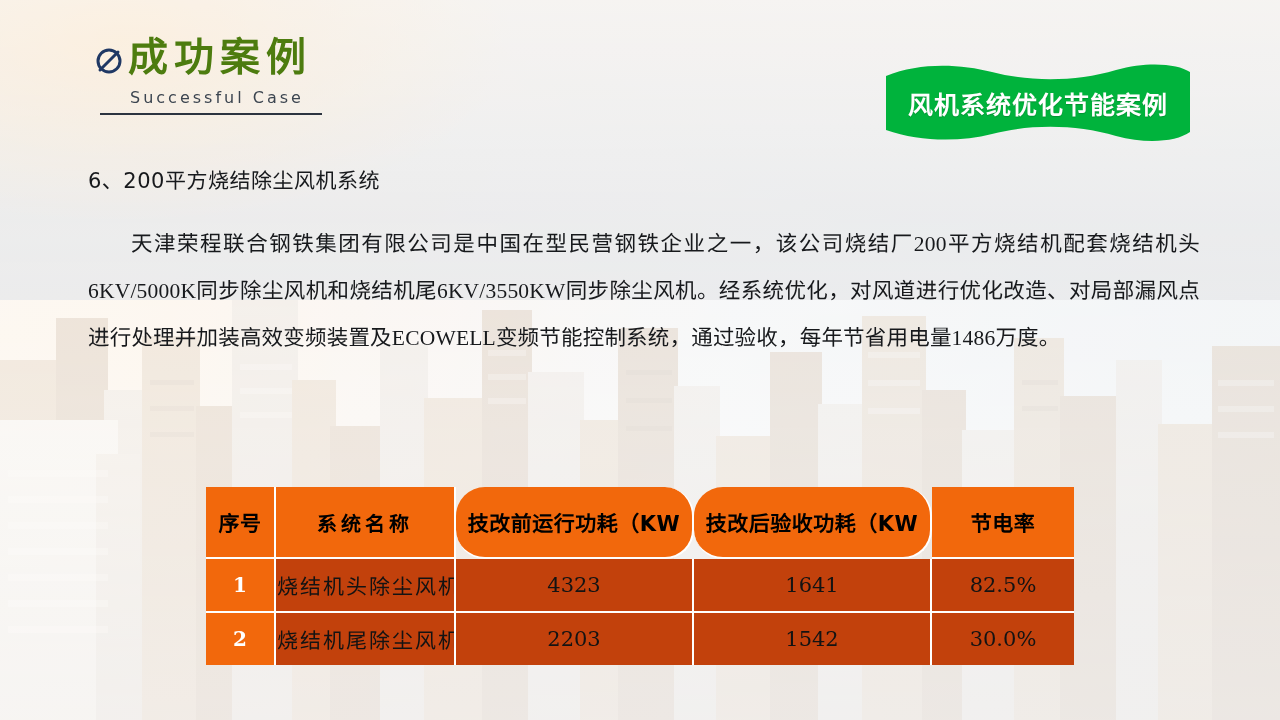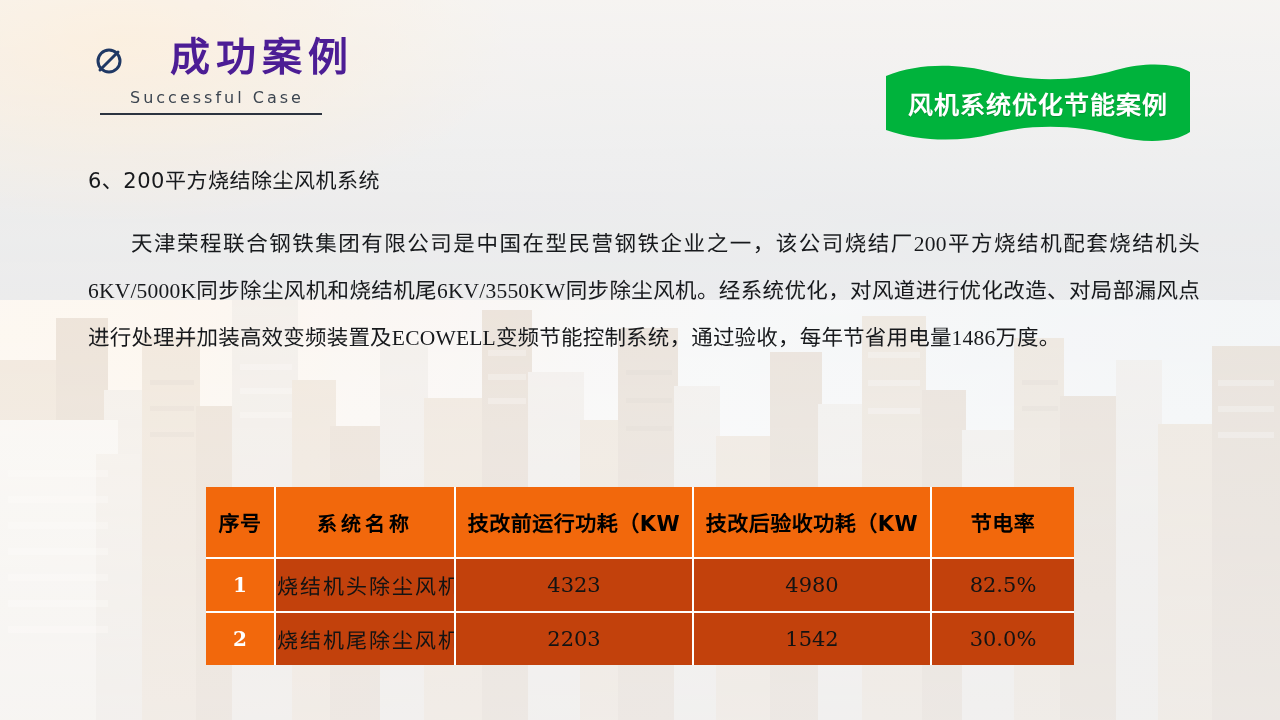--- a/index.html
+++ b/index.html
@@ -90,25 +90,24 @@
     height: 34px;
     flex: 0 0 34px;
     position: relative;
     top: 3px;
   }
   .title-icon svg { display:block; }
   .title-main {
     font-family: "DejaVu Sans", "Liberation Sans", sans-serif;
     font-size: 40px;
     font-weight: bold;
-    color: #4c1d95;
+    color: #4d7c0f;
     letter-spacing: 6px;
     line-height: 1.05;
     white-space: nowrap;
-    margin-left: 42px;
   }
   .title-sub {
     margin-top: 10px;
     margin-left: 38px;
     font-family: "DejaVu Sans", "Liberation Sans", sans-serif;
     font-size: 16px;
     color: #3c4550;
     letter-spacing: 3px;
     white-space: nowrap;
   }
@@ -205,20 +204,21 @@
     letter-spacing: 0.5px;
   }
   thead th.th-name {
     font-family: "DejaVu Serif", "Liberation Serif", serif;
     font-size: 20px;
     font-weight: bold;
     letter-spacing: 4px;
   }
   thead th.th-wide {
     font-size: 21px;
+    border-radius: 29px;
   }
 
   tbody td {
     background: #c2410c;
     height: 50px;
     font-family: "DejaVu Serif", "Liberation Serif", serif;
     font-size: 21px;
     color: #131313;
   }
   tbody td.cell-index {
@@ -382,21 +382,21 @@
           <th class="th-wide">技改前运行功耗（KW</th>
           <th class="th-wide">技改后验收功耗（KW</th>
           <th>节电率</th>
         </tr>
       </thead>
       <tbody>
         <tr>
           <td class="cell-index">1</td>
           <td class="cell-name">烧结机头除尘风机</td>
           <td>4323</td>
-          <td>4980</td>
+          <td>1641</td>
           <td>82.5%</td>
         </tr>
         <tr>
           <td class="cell-index">2</td>
           <td class="cell-name">烧结机尾除尘风机</td>
           <td>2203</td>
           <td>1542</td>
           <td>30.0%</td>
         </tr>
       </tbody>

